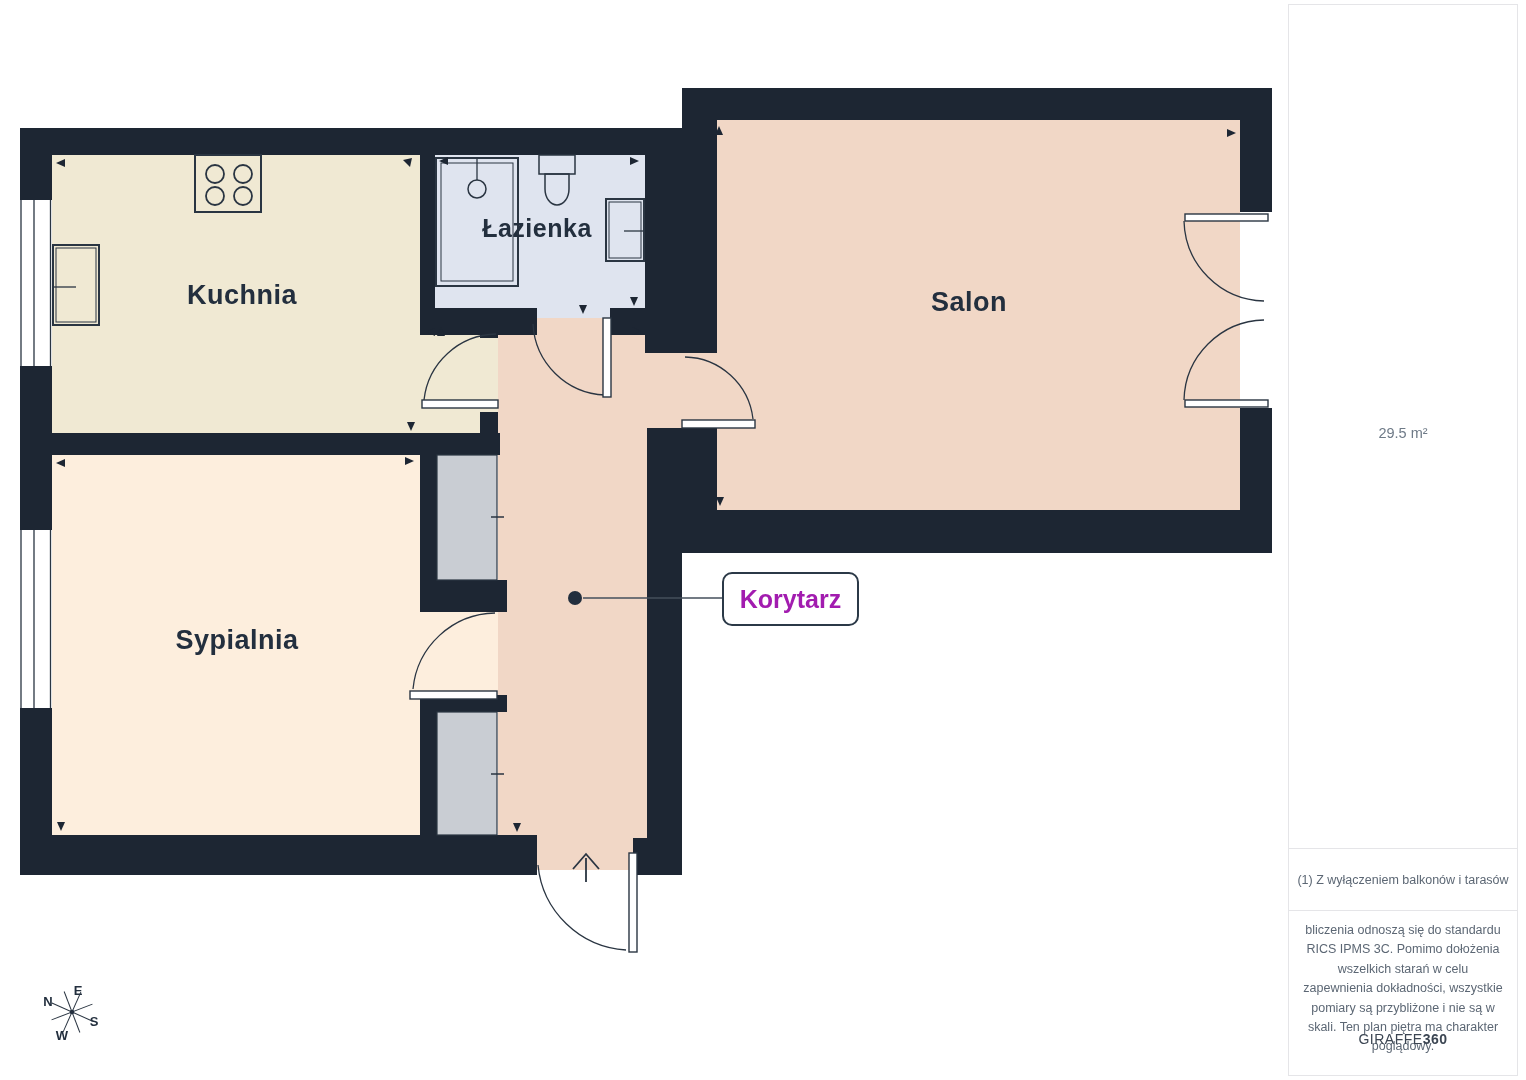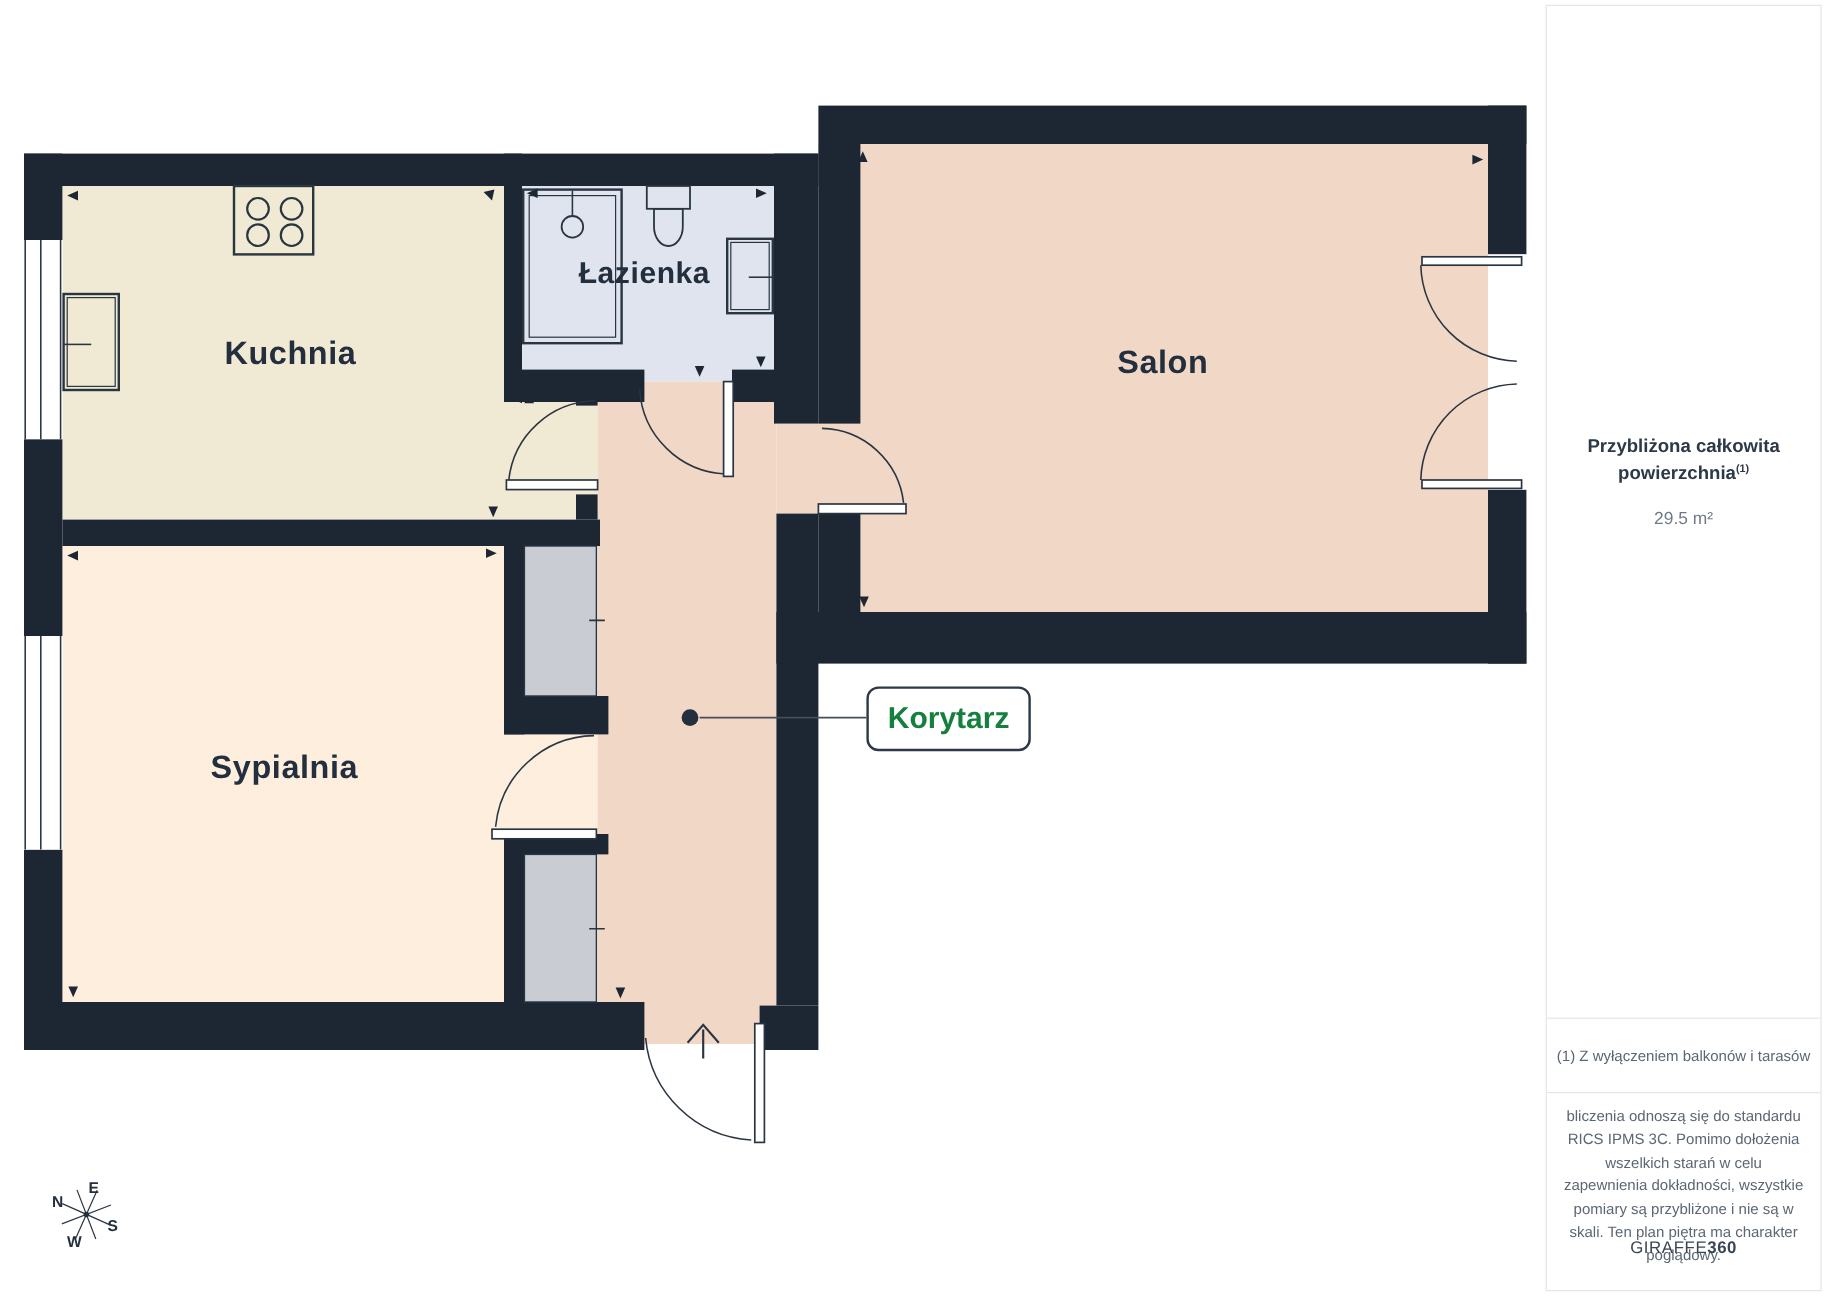--- a/index.html
+++ b/index.html
@@ -11,21 +11,21 @@
   #plan-svg{position:absolute;left:0;top:0;}
   .room-label{
     position:absolute;transform:translate(-50%,-50%);
     font-size:27px;font-weight:700;color:#232f3e;letter-spacing:.5px;white-space:nowrap;
   }
   .label-lazienka{font-size:25px;}
   .korytarz-box{
     position:absolute;left:722px;top:572px;width:133px;height:50px;
     background:#ffffff;border:2px solid #2b3947;border-radius:10px;
     display:flex;align-items:center;justify-content:center;
-    font-size:25px;font-weight:700;color:#15803d;
+    font-size:25px;font-weight:700;color:#a21caf;
   }
   .compass-letter{
     position:absolute;transform:translate(-50%,-50%);
     font-size:13px;font-weight:700;color:#232f3e;
   }
   
   .sidebar{
     position:absolute;left:1288px;top:4px;width:230px;height:1072px;
     border:1px solid #e5e5e8;background:#ffffff;box-sizing:border-box;
   }
@@ -221,24 +221,20 @@
 <div class="korytarz-box">
   <span>Korytarz</span>
 </div>
 
 <span class="compass-letter" style="left:48px;top:1001px">N</span>
 <span class="compass-letter" style="left:78px;top:990px">E</span>
 <span class="compass-letter" style="left:94px;top:1021px">S</span>
 <span class="compass-letter" style="left:62px;top:1035px">W</span>
 
 <aside class="sidebar">
-  <div class="sidebar-title">
-    <span>Przybliżona całkowita</span><br>
-    <span>powierzchnia</span><sup>(1)</sup>
-  </div>
   <div class="sidebar-area">29.5 m²</div>
 
   <div class="sidebar-footnote">
     <span>(1) Z wyłączeniem balkonów i tarasów</span>
   </div>
 
   <div class="sidebar-disclaimer">bliczenia odnoszą się do standardu RICS IPMS 3C. Pomimo dołożenia wszelkich starań w celu zapewnienia dokładności, wszystkie pomiary są przybliżone i nie są w skali. Ten plan piętra ma charakter poglądowy.</div>
 
   <div class="sidebar-brand">
     <span>GIRAFFE</span><span class="b">360</span>

